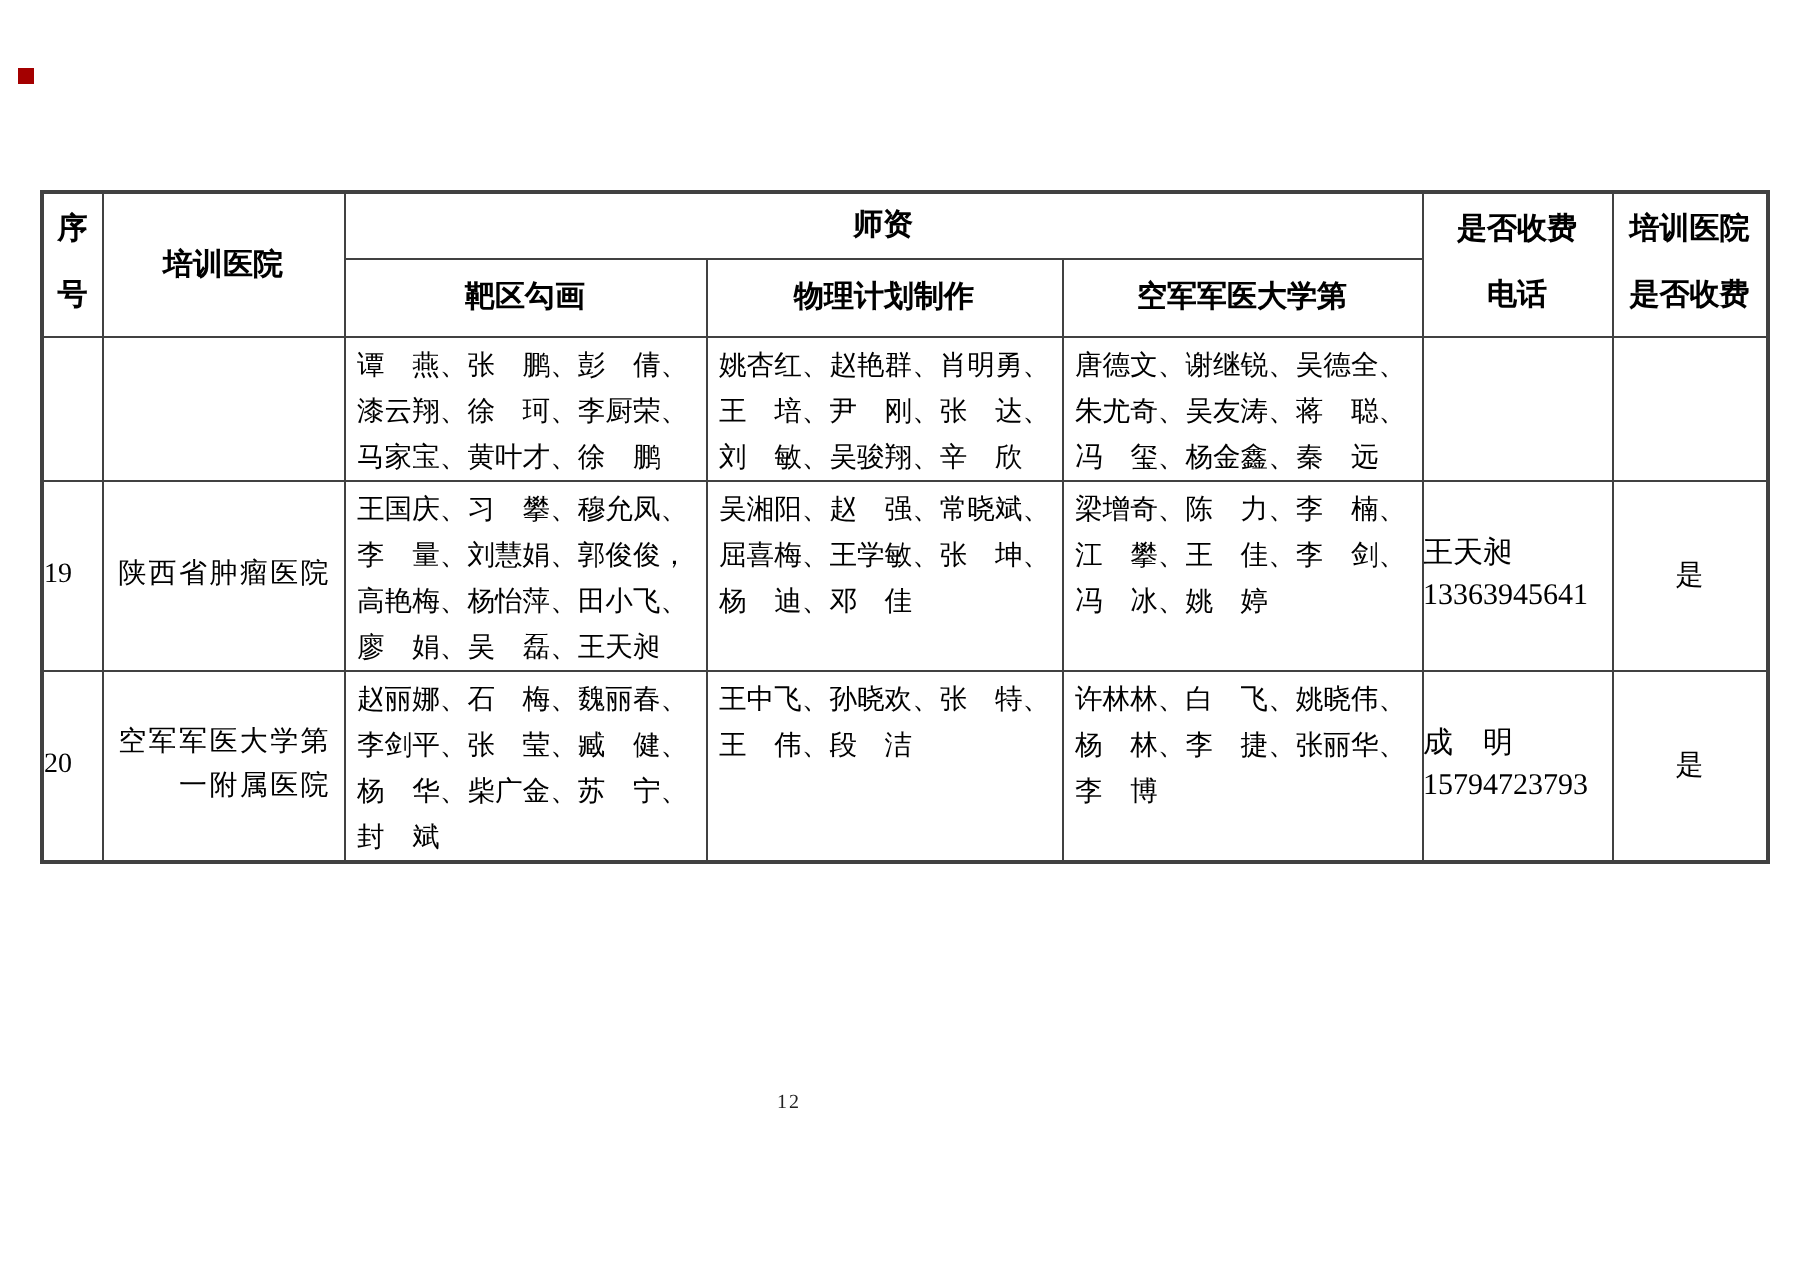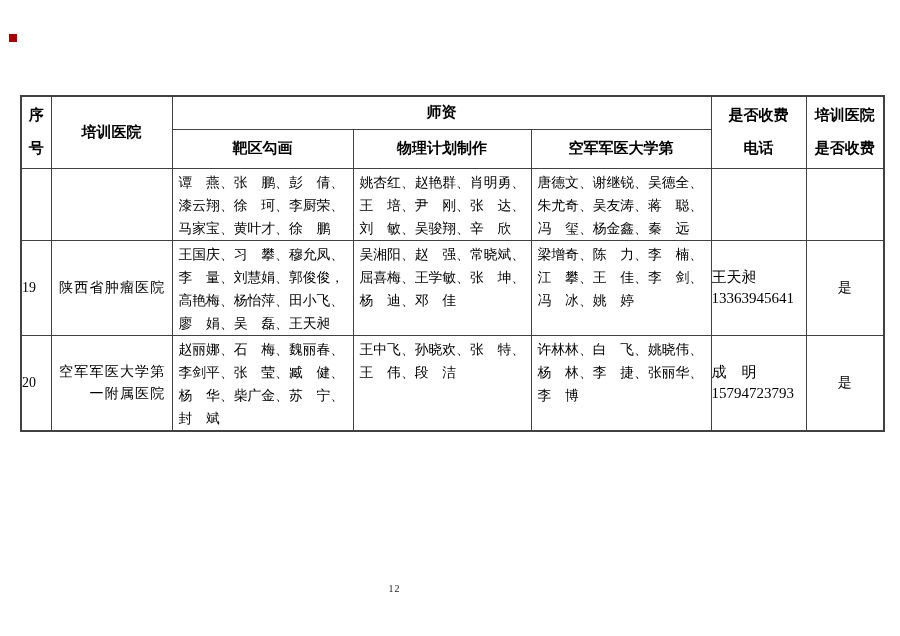--- a/index.html
+++ b/index.html
@@ -28,21 +28,21 @@
     font-size:14px;line-height:22px;padding:16px 6px;letter-spacing:1.2px;
     white-space:pre-line;text-align:right;
   }
   td.faculty{
     vertical-align:top;font-size:13.8px;line-height:23px;
     padding:2px 5px 0 6px;white-space:pre-line;text-align:left;
   }
   td.contact{text-align:left;font-size:15px;line-height:21px;white-space:pre-line;}
   td.fee{text-align:center;font-size:14px;}
   .page-number{
-    position:absolute;left:0;top:583px;width:789px;text-align:center;
+    position:absolute;left:0;top:546px;width:789px;text-align:center;
     font-size:10px;color:#222;letter-spacing:1px;
   }
 </style>
 </head>
 <body>
 
 <div class="page">
 
   <div class="red-marker" style="background: rgb(164, 0, 0);"></div>
 

